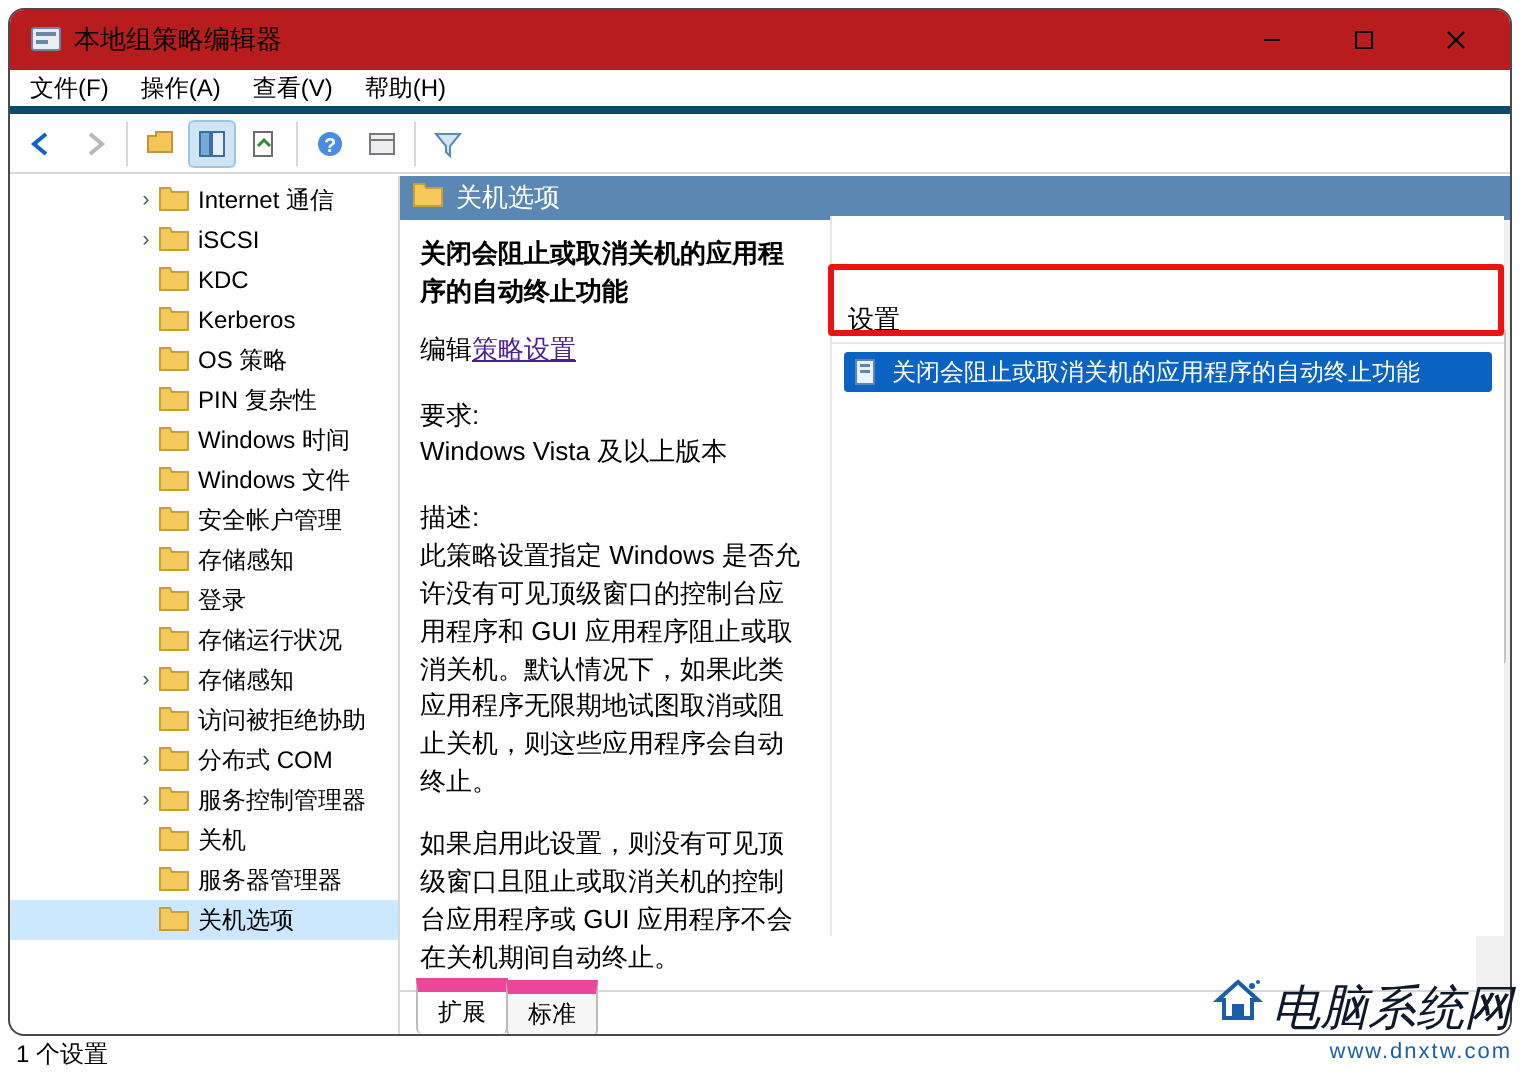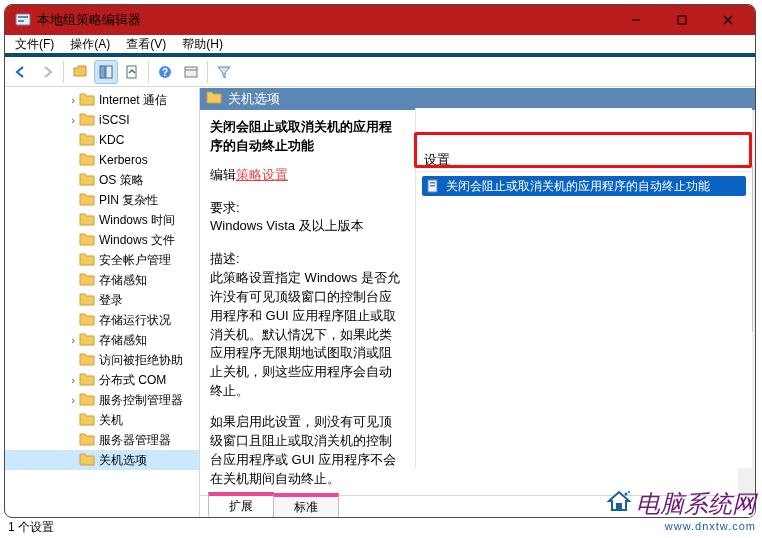--- a/index.html
+++ b/index.html
@@ -127,21 +127,21 @@
   .content-body {
     flex:1;
     padding: 8px 10px 0 10px;
     position: relative;
     overflow: hidden;
     font-size: 13px;
     line-height: 1.45;
   }
   .content-title { font-weight: 700; margin-bottom: 10px; width: 190px; }
   .content-edit { margin-bottom: 14px; }
-  .content-edit a { color: #ef4444; text-decoration: underline; }
+  .content-edit a { color: #4c1d95; text-decoration: underline; }
   .content-req-h { margin-top: 2px; }
   .content-req-t { margin-bottom: 14px; }
   .content-desc-h { margin-top: 2px; }
   .content-desc-t { width: 192px; margin-bottom: 12px; }
   .content-desc-t2 { width: 192px; }
   .content-vscroll {
     position: absolute;
     top: 0; bottom: 0; right: 0;
     width: 17px;
     background: #f0f0f0;
@@ -154,23 +154,23 @@
     position: absolute;
     bottom: 0; left: 0; right: 0;
     height: 22px;
     display: flex;
     align-items: flex-end;
     background: #fff;
     border-top: 1px solid #d8d8d8;
     padding-left: 8px;
   }
   .tab {
-    padding: 2px 20px;
+    padding: 2px 10px;
     border: 1px solid #bcbcbc;
-    border-top: 4px solid #ec4899;
+    border-top: 7px solid #ec4899;
     border-bottom: none;
     margin-right: -1px;
     font-size: 12px;
     background: #f7f7f7;
     position: relative;
     top: 1px;
     border-radius: 0 0 3px 3px;
   }
   .tab.active { background: #fff; top: 0; }
   .status-outside {
@@ -213,21 +213,21 @@
     position: absolute;
     border: 3px solid #e11;
     top: 132px;
     left: 414px;
     width: 338px;
     height: 36px;
     border-radius: 2px;
     pointer-events: none;
   }
   .watermark-wrap { position:absolute; right:6px; bottom:6px; text-align:right; }
-  .watermark-wrap .line1 { font-style:italic; color:#701a75; font-size:24px; display:flex; align-items:center; gap:4px;justify-content:flex-end;}
+  .watermark-wrap .line1 { font-style:italic; color:#0f172a; font-size:24px; display:flex; align-items:center; gap:4px;justify-content:flex-end;}
   .watermark-wrap .line2 { font-size:11px; color:#1a5da8; letter-spacing:1px; }
   .label { font-size:12px; }
 </style>
 </head>
 <body>
 
 <div class="window">
   <div class="titlebar">
     <span class="titlebar-icon">
       <svg viewBox="0 0 16 16">

